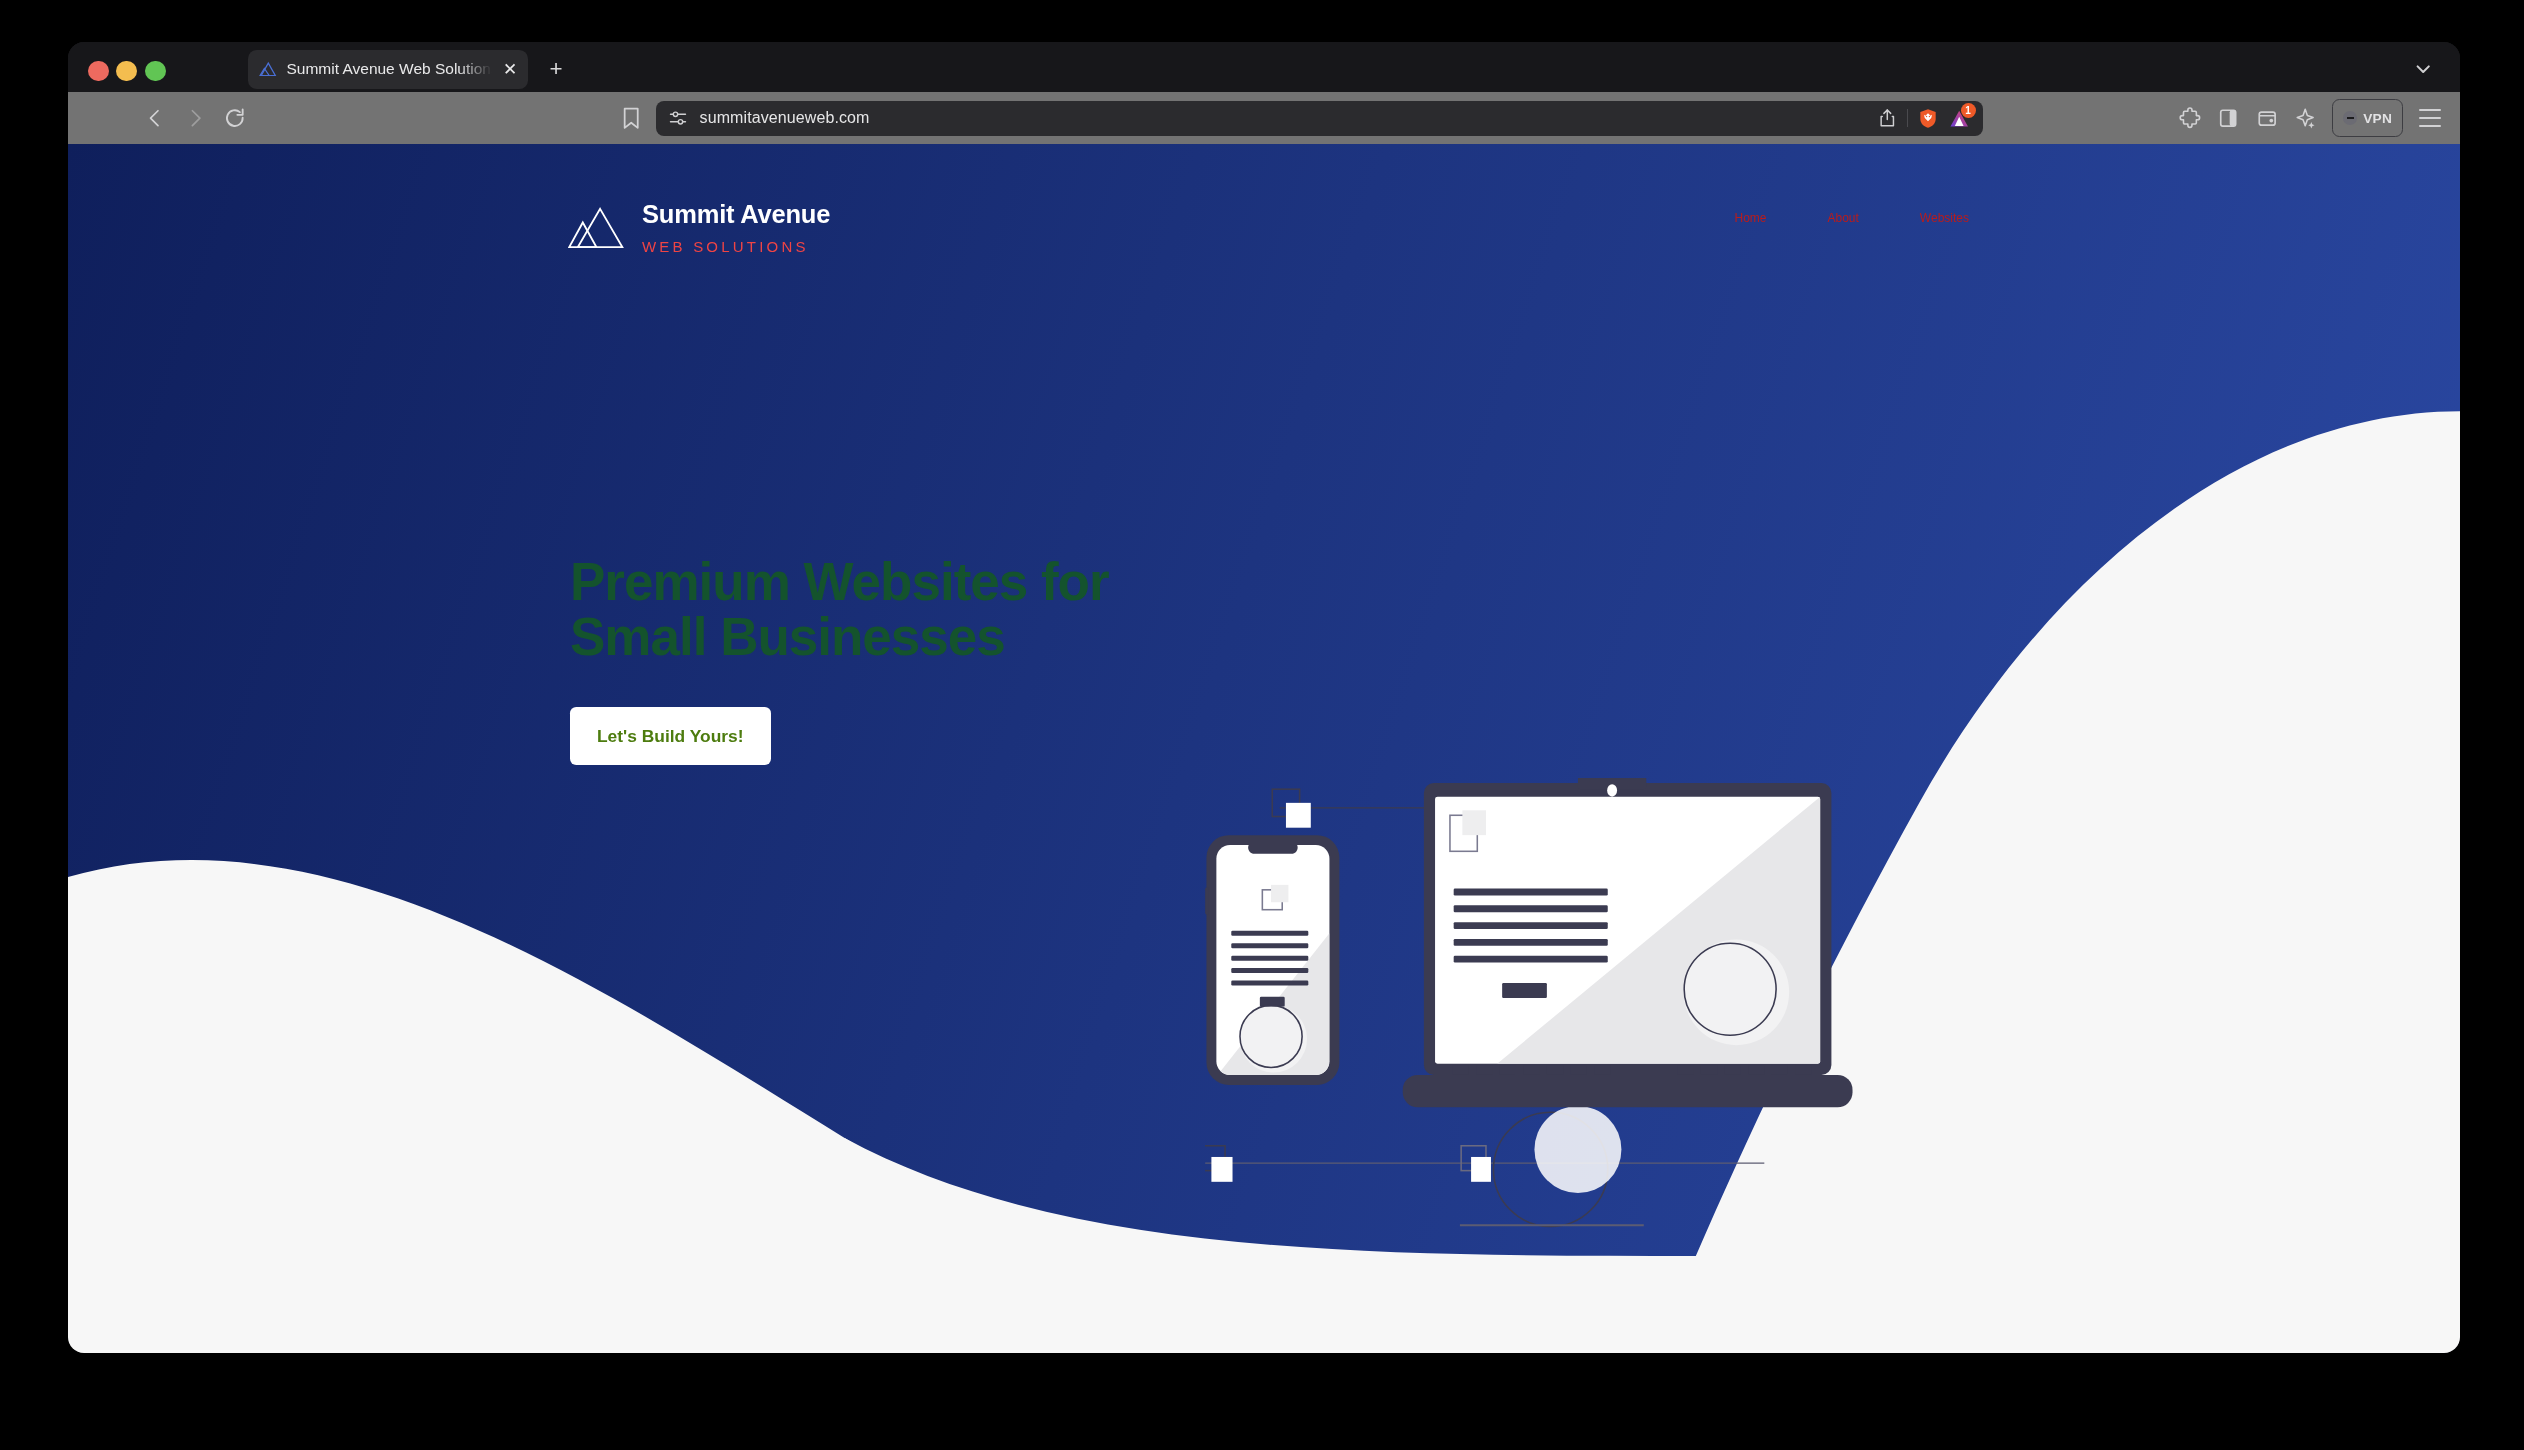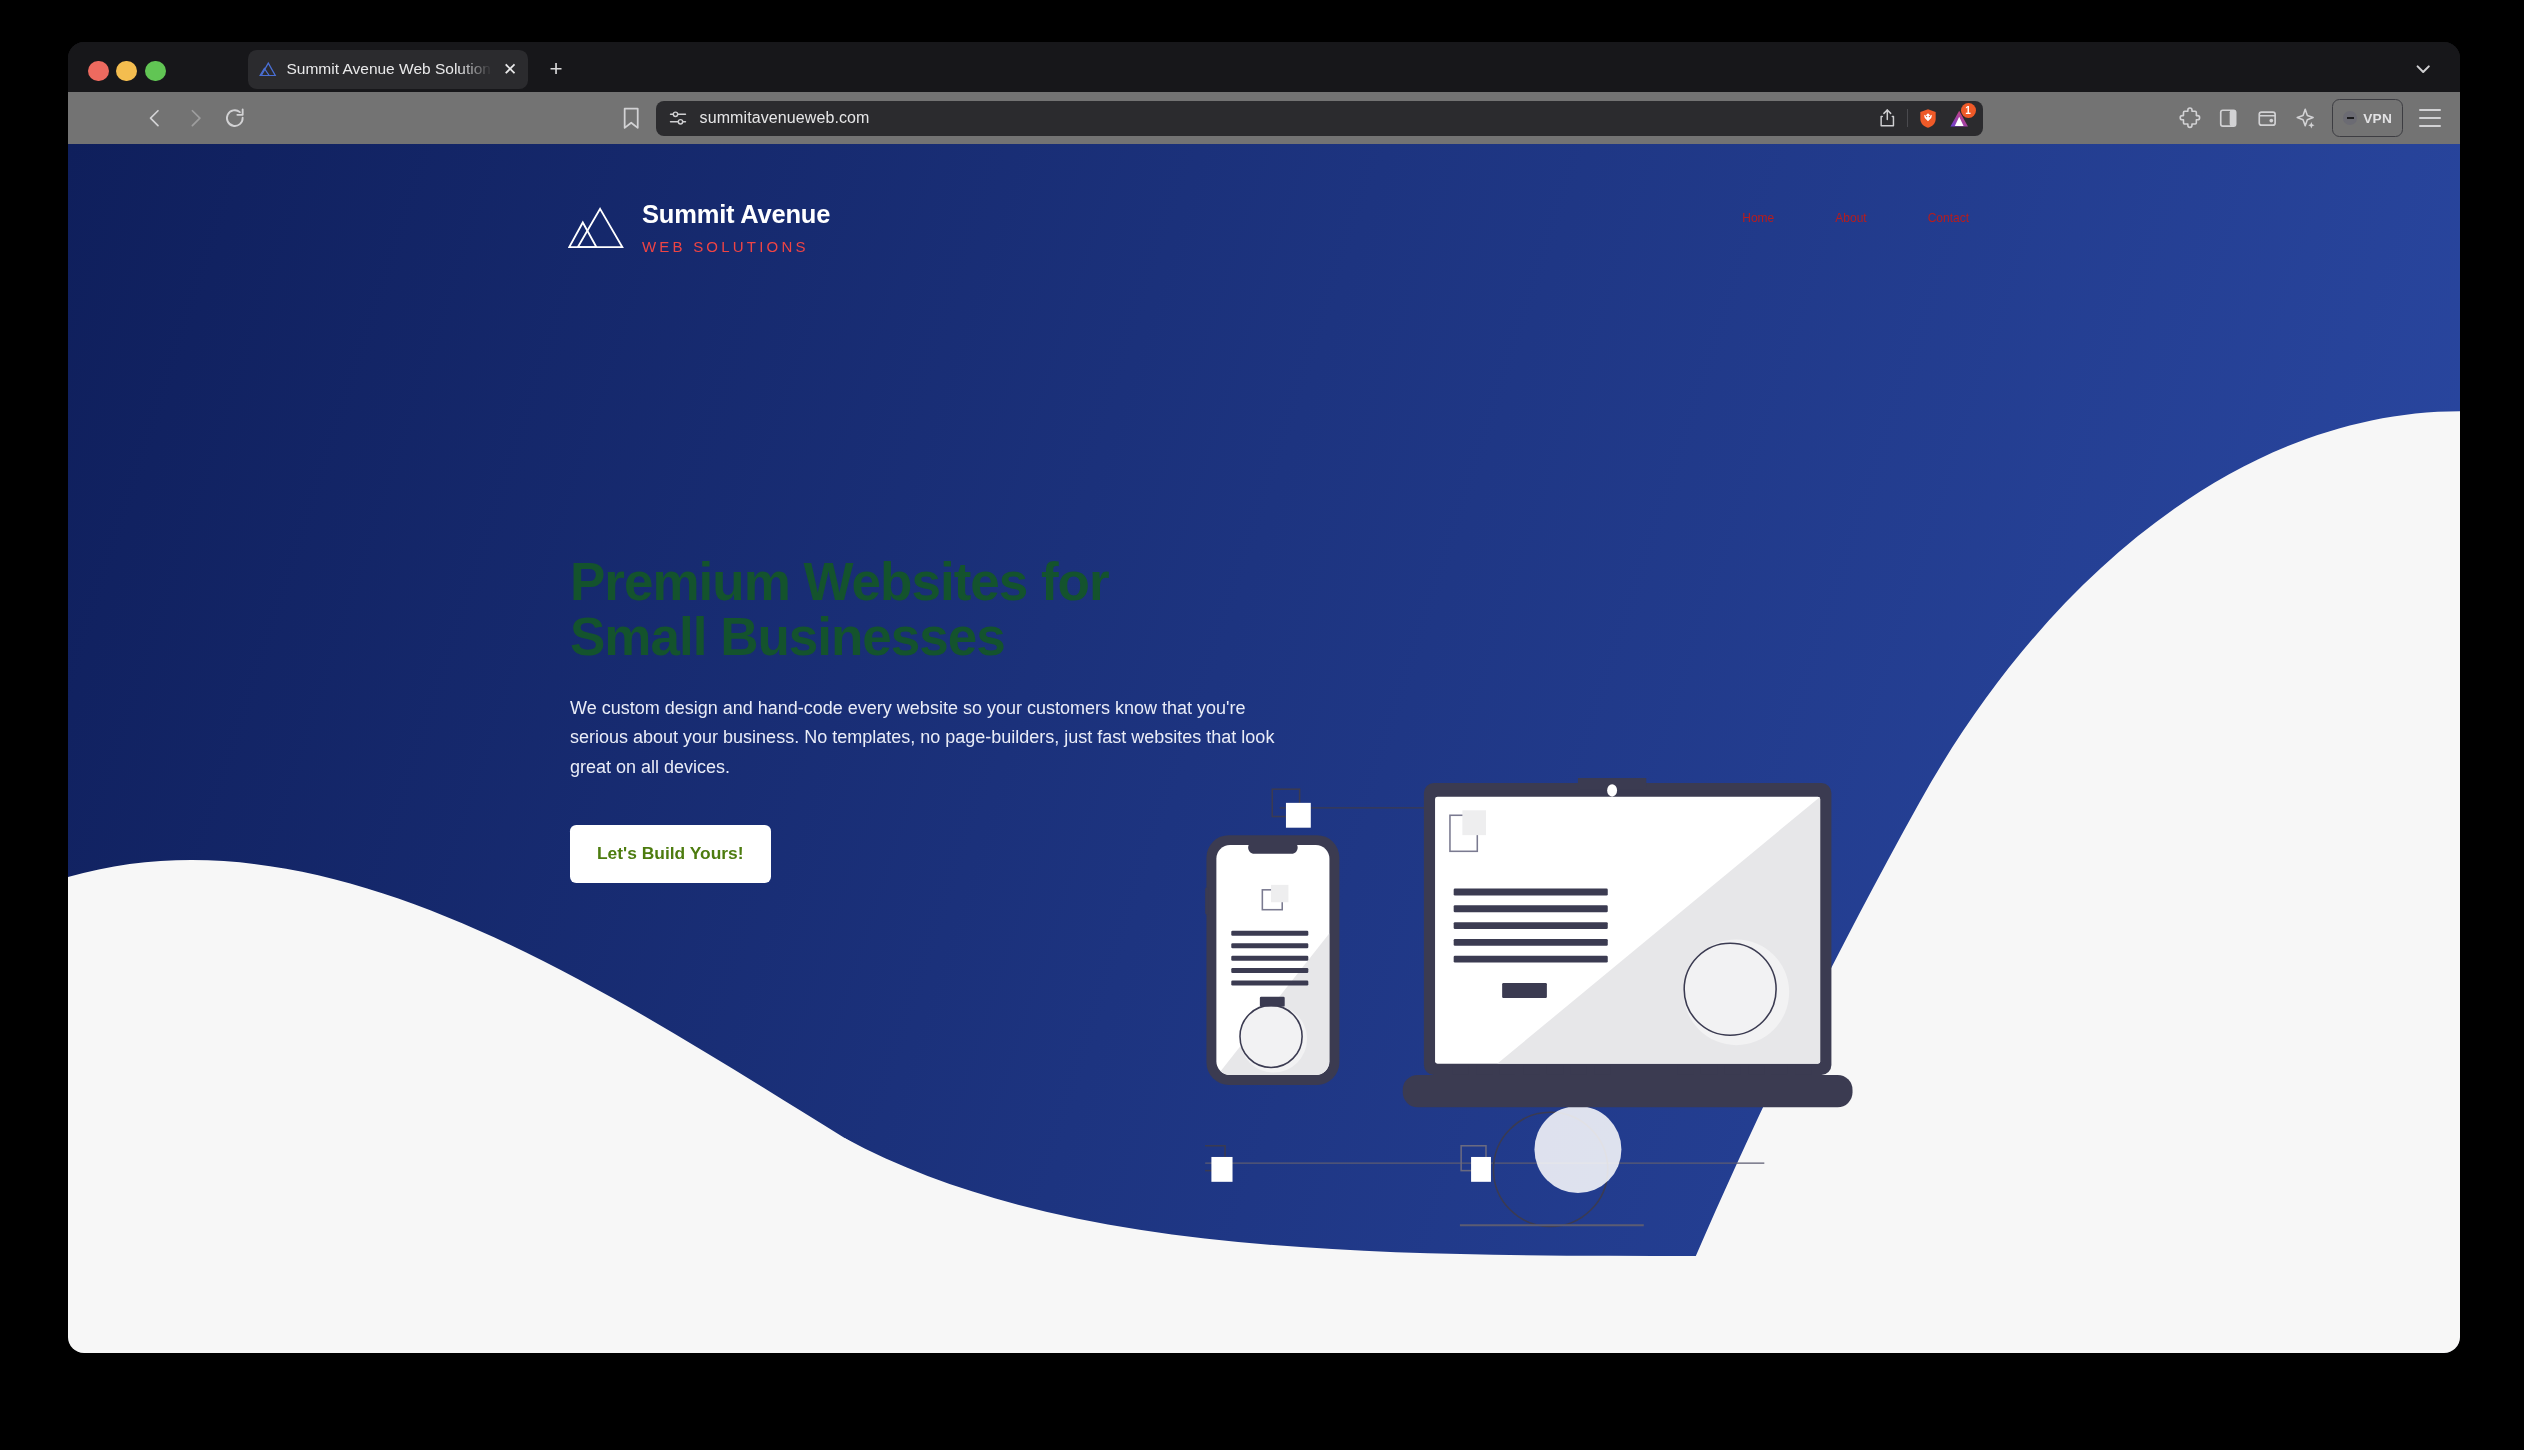--- a/index.html
+++ b/index.html
@@ -258,30 +258,29 @@
             </svg>
             <div id="brand-text">
               <div id="brand-name">Summit Avenue</div>
               <div id="brand-tagline">WEB SOLUTIONS</div>
             </div>
           </div>
 
           <nav id="site-nav">
             <a class="nav-link">Home</a>
             <a class="nav-link">About</a>
-            <a class="nav-link">Contact</a>
+            <a class="nav-link">Websites</a>
           </nav>
         </header>
 
         <div id="hero-copy">
           <h1 id="hero-title">
             <span>Premium Websites for</span><br>
             <span>Small Businesses</span>
           </h1>
-          <p id="hero-subtitle">We custom design and hand-code every website so your customers know that you're serious about your business. No templates, no page-builders, just fast websites that look great on all devices.</p>
           <button id="cta-button">Let's Build Yours!</button>
         </div>
 
         <svg id="hero-illustration" viewBox="0 0 1300 800">
           <defs>
             <clipPath id="clipLaptopScreen">
                 <rect x="370" y="30" width="620" height="430" rx="4"></rect>
               </clipPath>
             <clipPath id="clipPhoneScreen">
                 <rect x="18" y="108" width="182" height="370" rx="22"></rect>

